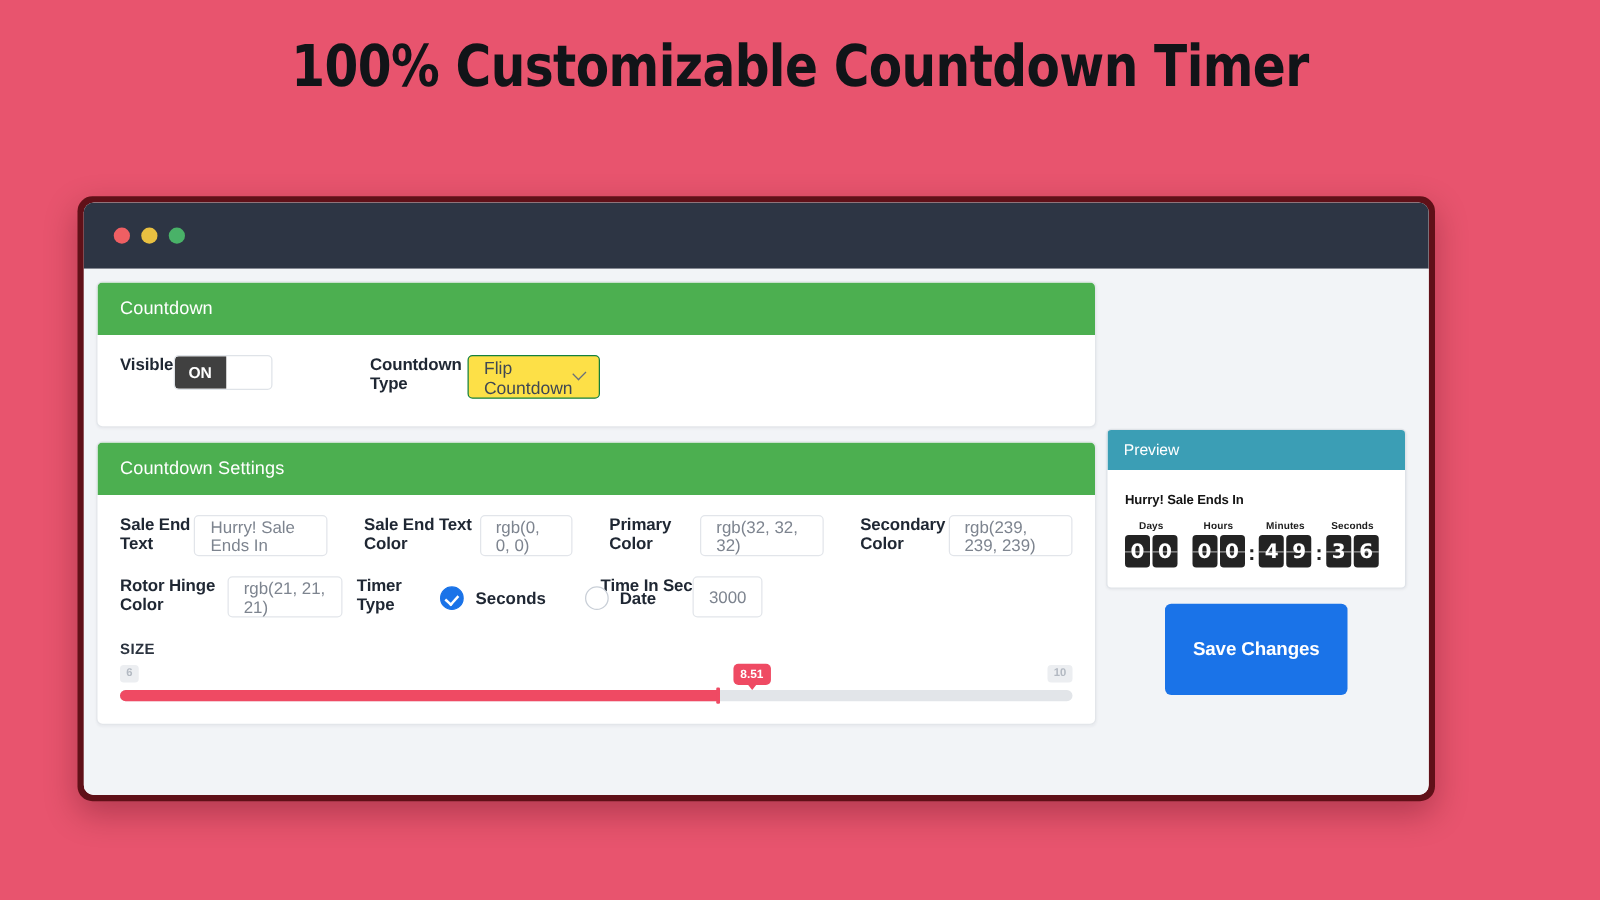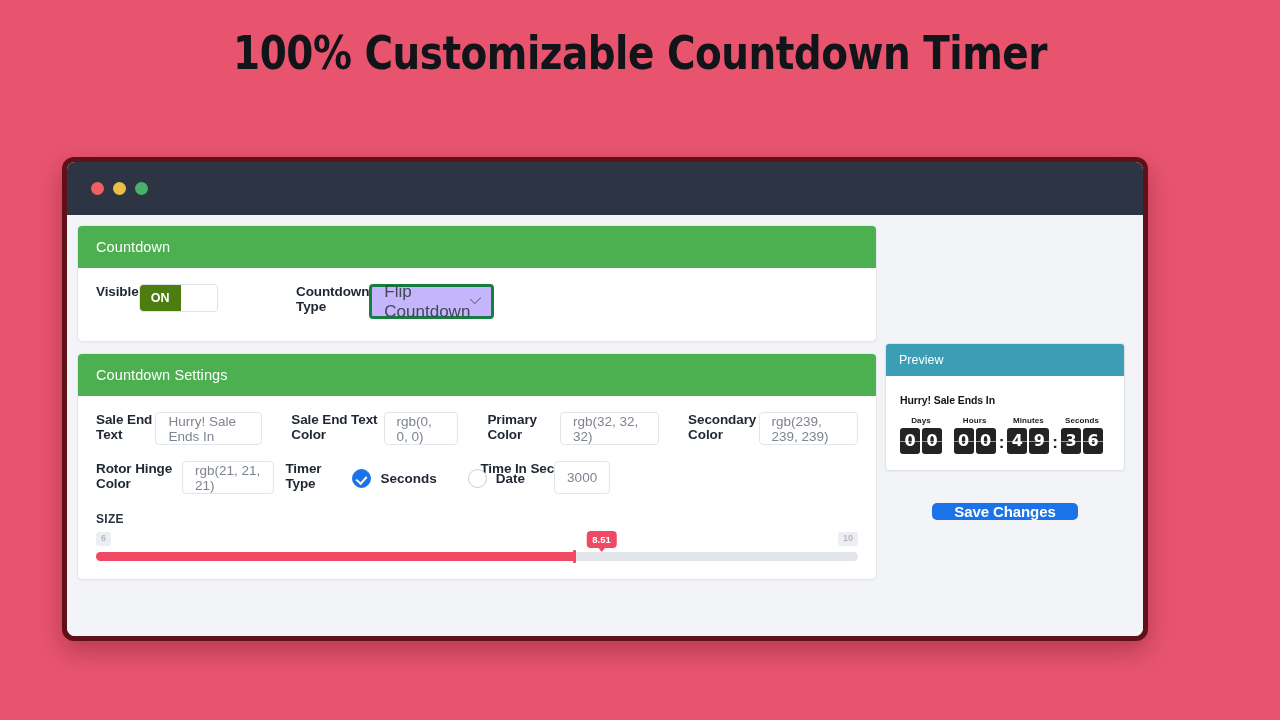--- a/index.html
+++ b/index.html
@@ -118,28 +118,28 @@
     background: #fff;
     display: flex;
     align-items: center;
     padding: 0 12px;
     font-size: 13.5px;
     color: #7d848f;
   }
 
   .select {
     height: 35px;
-    border: 3px solid #15803d;
+    border: 1px solid #15803d;
     border-radius: 4px;
-    background: #c4b5fd;
+    background: #fde047;
     display: flex;
     align-items: center;
     justify-content: space-between;
     padding: 0 12px;
-    font-size: 17px;
+    font-size: 14px;
     color: #404853;
   }
   .chev {
     width: 9px; height: 9px;
     border-right: 1.6px solid #69707b;
     border-bottom: 1.6px solid #69707b;
     transform: rotate(45deg) translate(-2px,-2px);
   }
 
   
@@ -148,21 +148,21 @@
     height: 28px;
     border: 1px solid #dfe3e8;
     border-radius: 4px;
     background: #ffffff;
     display: flex;
     align-items: stretch;
     overflow: hidden;
   }
   .toggle-on {
     width: 41px;
-    background: #4d7c0f;
+    background: #404040;
     color: #ffffff;
     font-size: 12.5px;
     font-weight: bold;
     display: flex;
     align-items: center;
     justify-content: center;
     border-radius: 3px 0 0 3px;
   }
 
   
@@ -323,26 +323,26 @@
   }
   .flip-sep {
     font-size: 17px;
     font-weight: bold;
     color: #232323;
     padding: 0 3px 3px 3px;
     line-height: 1;
   }
 
   .save-btn {
-    margin-top: 32px;
+    margin-top: 12px;
     background: #1a73e8;
     color: #ffffff;
     font-size: 15px;
     font-weight: bold;
-    padding: 0 22px;
+    padding: 28px 22px;
     border-radius: 5px;
     border: none;
     cursor: pointer;
     font-family: "Liberation Sans", sans-serif;
     letter-spacing: -0.1px;
   }
 </style>
 </head>
 <body>
 

